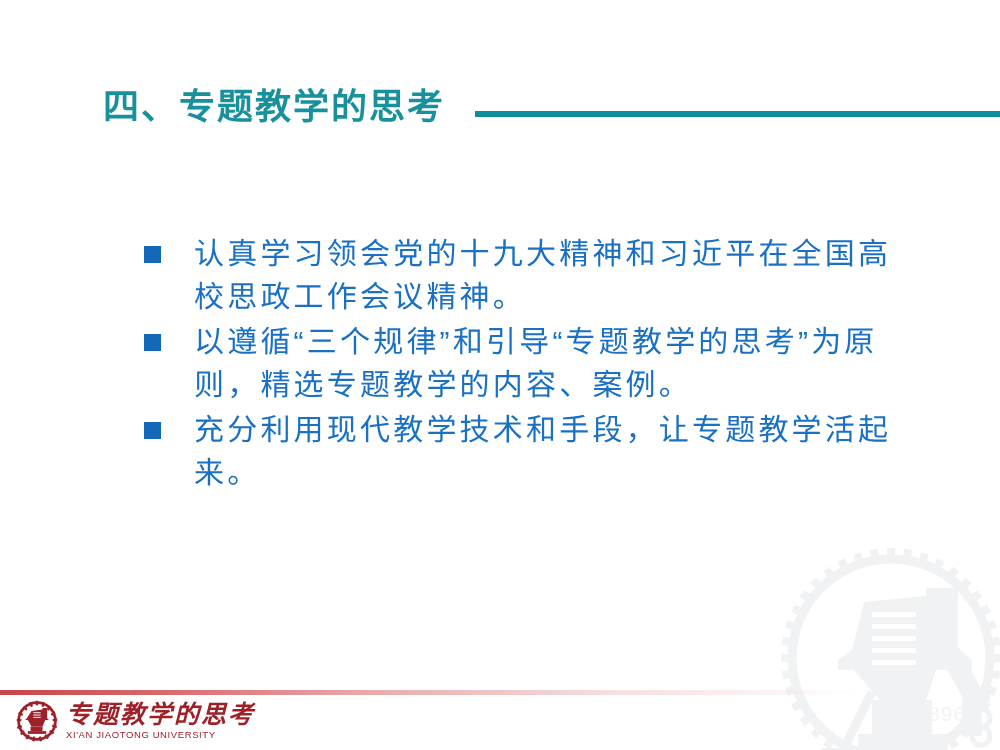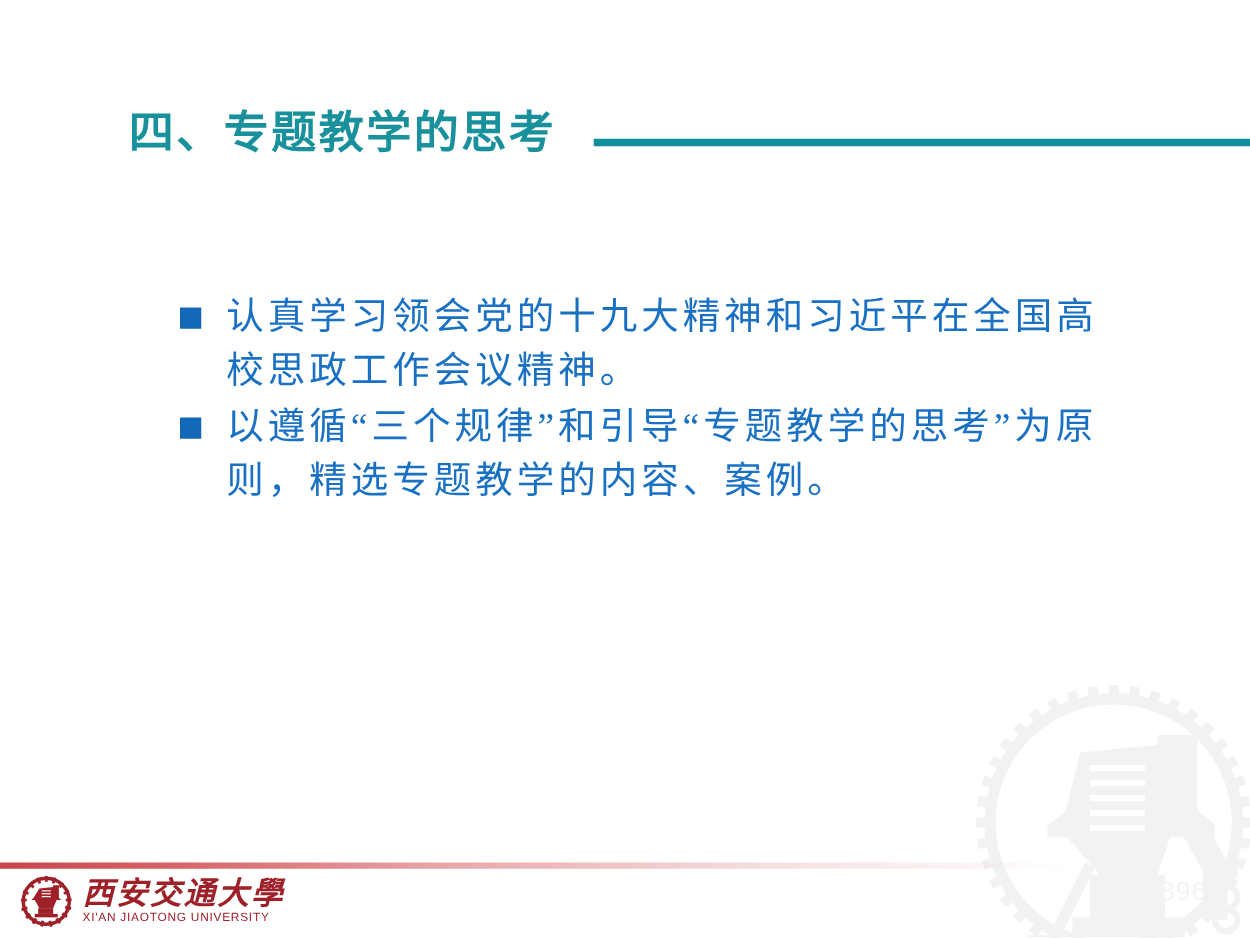--- a/index.html
+++ b/index.html
@@ -95,23 +95,24 @@
     background: #1468b8;
     margin-top: 14px;
     margin-right: 20px;
   }
   .bullet-text {
     flex: 1 1 auto;
     font-size: 30px;
     line-height: 43px;
     color: #1a71c4;
     letter-spacing: 3.2px;
-    font-family: Liberation Serif, serif;
+    font-family: Liberation Sans, sans-serif;
     text-align: left;
     word-break: break-all;
+    margin-left: 13px;
   }
 
   
   .footer-rule {
     position: absolute;
     left: 0;
     top: 690px;
     width: 860px;
     height: 5px;
     background: linear-gradient(to right, #c8454a 0%, #d7676b 18%, #e8a8aa 42%, #f6e0e1 72%, rgba(255,255,255,0) 100%);
@@ -232,20 +233,24 @@
 
   <ul class="body-list">
     <li class="bullet-item">
       <span class="bullet-marker"></span>
       <span class="bullet-text">认真学习领会党的十九大精神和习近平在全国高校思政工作会议精神。</span>
     </li>
     <li class="bullet-item">
       <span class="bullet-marker"></span>
       <span class="bullet-text">以遵循“三个规律”和引导“专题教学的思考”为原则，精选专题教学的内容、案例。</span>
     </li>
+    <li class="bullet-item">
+      <span class="bullet-marker"></span>
+      <span class="bullet-text">充分利用现代教学技术和手段，让专题教学活起来。</span>
+    </li>
   </ul>
 
   <div class="footer-rule"></div>
 
   <div class="footer-logo">
     <div class="logo-mark">
       <svg viewBox="0 0 100 100" xmlns="http://www.w3.org/2000/svg">
         <g stroke="#9e2028" fill="none">
           <circle cx="50" cy="50" r="40" stroke-width="6"></circle>
           <g stroke="#9e2028" stroke-width="5">
@@ -275,18 +280,18 @@
           <rect x="30" y="72" width="40" height="6"></rect>
         </g>
         <g fill="#ffffff">
           <rect x="42" y="31" width="16" height="2"></rect>
           <rect x="42" y="36" width="16" height="2"></rect>
           <rect x="42" y="41" width="16" height="2"></rect>
         </g>
       </svg>
     </div>
     <div class="logo-text">
-      <div class="logo-cn">西安交通大學</div>
+      <div class="logo-cn">专题教学的思考</div>
       <div class="logo-en">XI'AN JIAOTONG UNIVERSITY</div>
     </div>
   </div>
 
 </div>
 
 </body></html>

